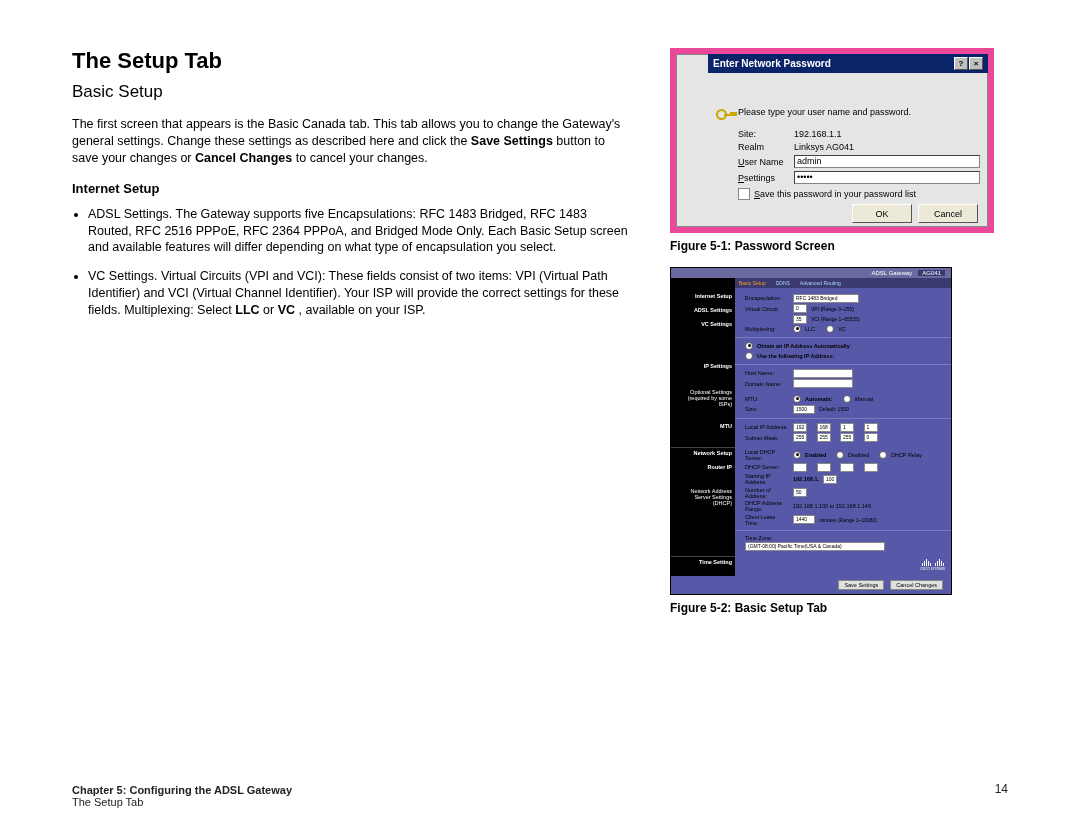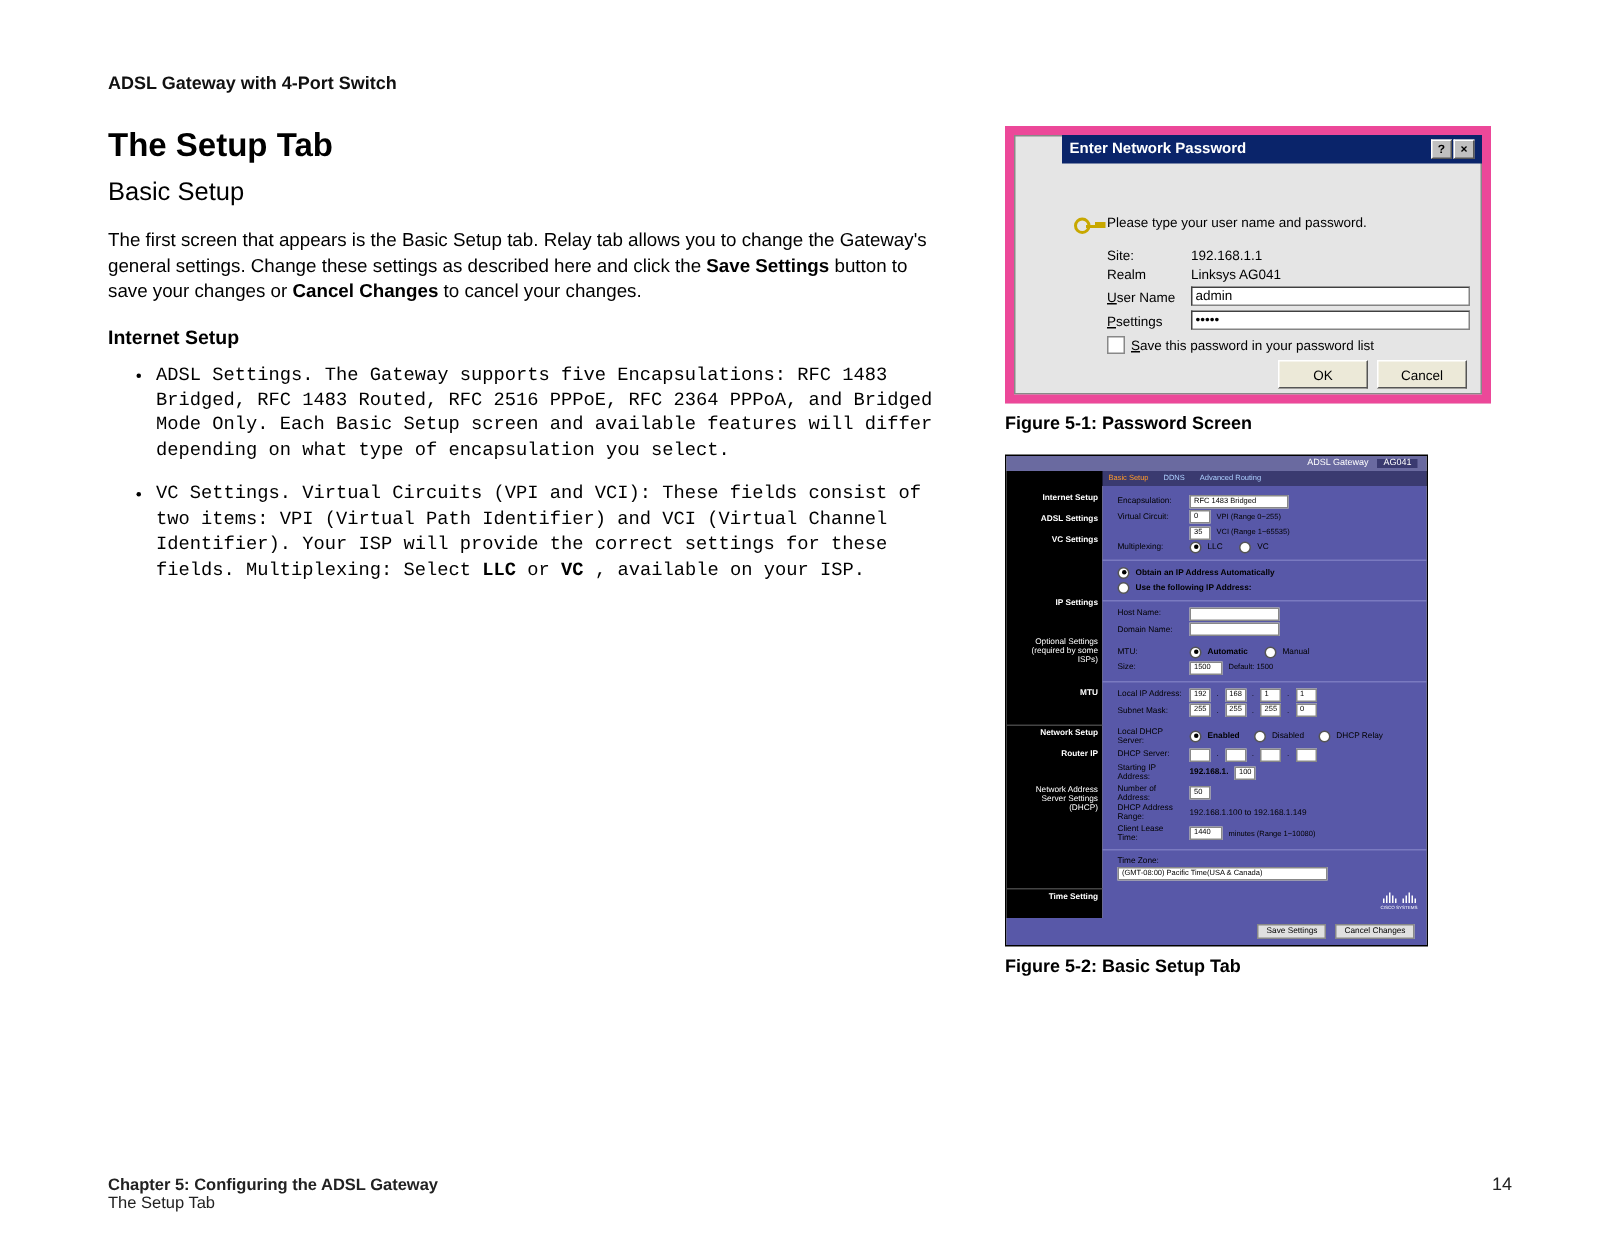--- a/index.html
+++ b/index.html
@@ -46,23 +46,22 @@
     font-size: 12.5px;
     line-height: 1.35;
     margin: 0 0 14px 0;
   }
   h3.sect {
     font-size: 13px;
     font-weight: bold;
     margin: 6px 0 10px 0;
   }
   ul.bul {
-    margin: 0 0 12px 32px;
+    margin: 0 0 12px 16px;
     padding: 0;
-    font-family: Liberation Mono, monospace;
   }
   ul.bul li {
     font-size: 12.5px;
     line-height: 1.35;
     margin-bottom: 12px;
     list-style-type: disc;
   }
   .caption {
     font-size: 12px;
     font-weight: bold;
@@ -186,28 +185,27 @@
   .router-container{position:relative;}
   .cisco-logo { display:flex;flex-direction:column;align-items:center;}
   .cisco-bars{display:flex;gap:1px;align-items:flex-end;height:10px;}
   .cisco-bars span{width:1px;background:#fff;}
   .cisco-text{color:#fff;font-size:3px;margin-top:1px;}
 </style>
 </head>
 <body>
 
 <div class="page">
-  <div class="header">ADSL Gateway with 4-Port Switch</div>
 
   <div class="content-row">
     <div class="left-col">
       <h1 class="title">The Setup Tab</h1>
       <h2 class="sub">Basic Setup</h2>
       <p class="body">
-        <span>The first screen that appears is the Basic Setup tab. Relay tab allows you to change the Gateway's general settings. Change these settings as described here and click the </span><b>Save Settings</b><span> button to save your changes or </span><b>Cancel Changes</b><span> to cancel your changes.</span>
+        <span>The first screen that appears is the Basic Canada tab. This tab allows you to change the Gateway's general settings. Change these settings as described here and click the </span><b>Save Settings</b><span> button to save your changes or </span><b>Cancel Changes</b><span> to cancel your changes.</span>
       </p>
       <h3 class="sect">Internet Setup</h3>
       <ul class="bul">
         <li>ADSL Settings. The Gateway supports five Encapsulations: RFC 1483 Bridged, RFC 1483 Routed, RFC 2516 PPPoE, RFC 2364 PPPoA, and Bridged Mode Only. Each Basic Setup screen and available features will differ depending on what type of encapsulation you select.</li>
         <li>
           <span>VC Settings. Virtual Circuits (VPI and VCI): These fields consist of two items: VPI (Virtual Path Identifier) and VCI (Virtual Channel Identifier). Your ISP will provide the correct settings for these fields. Multiplexing: Select </span><b>LLC</b><span> or </span><b>VC</b><span> , available on your ISP.</span>
         </li>
       </ul>
     </div>
 

